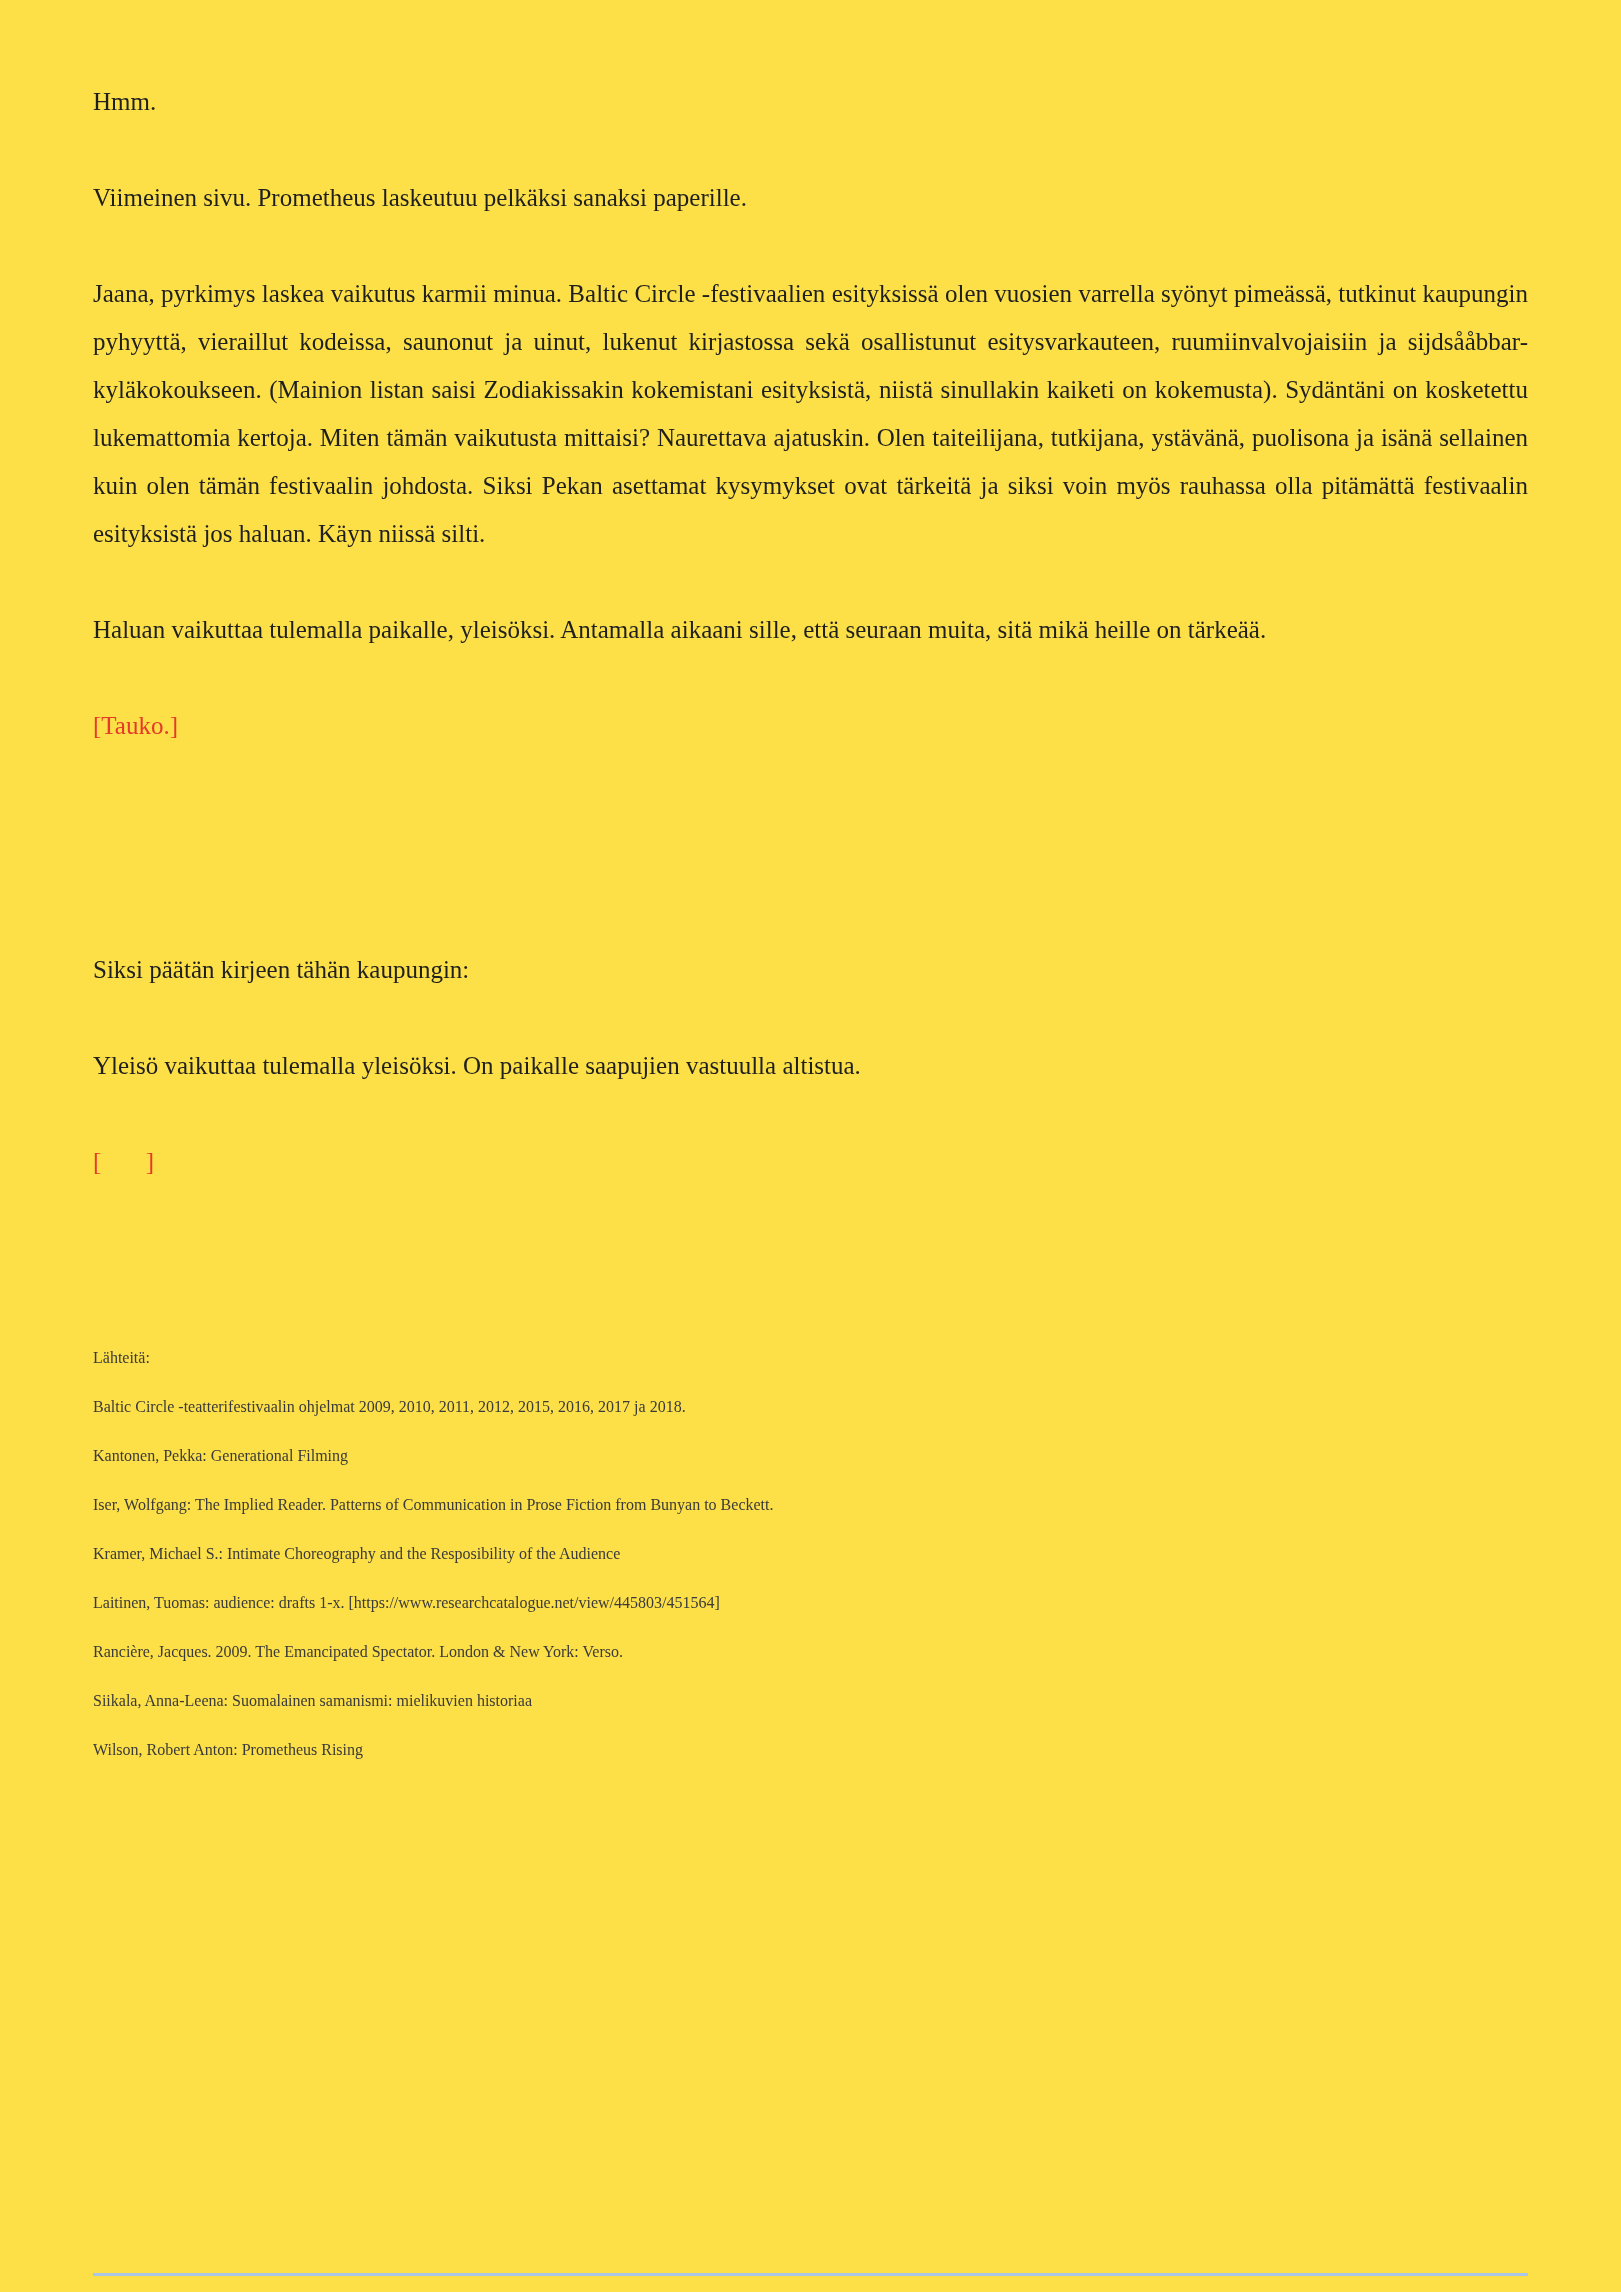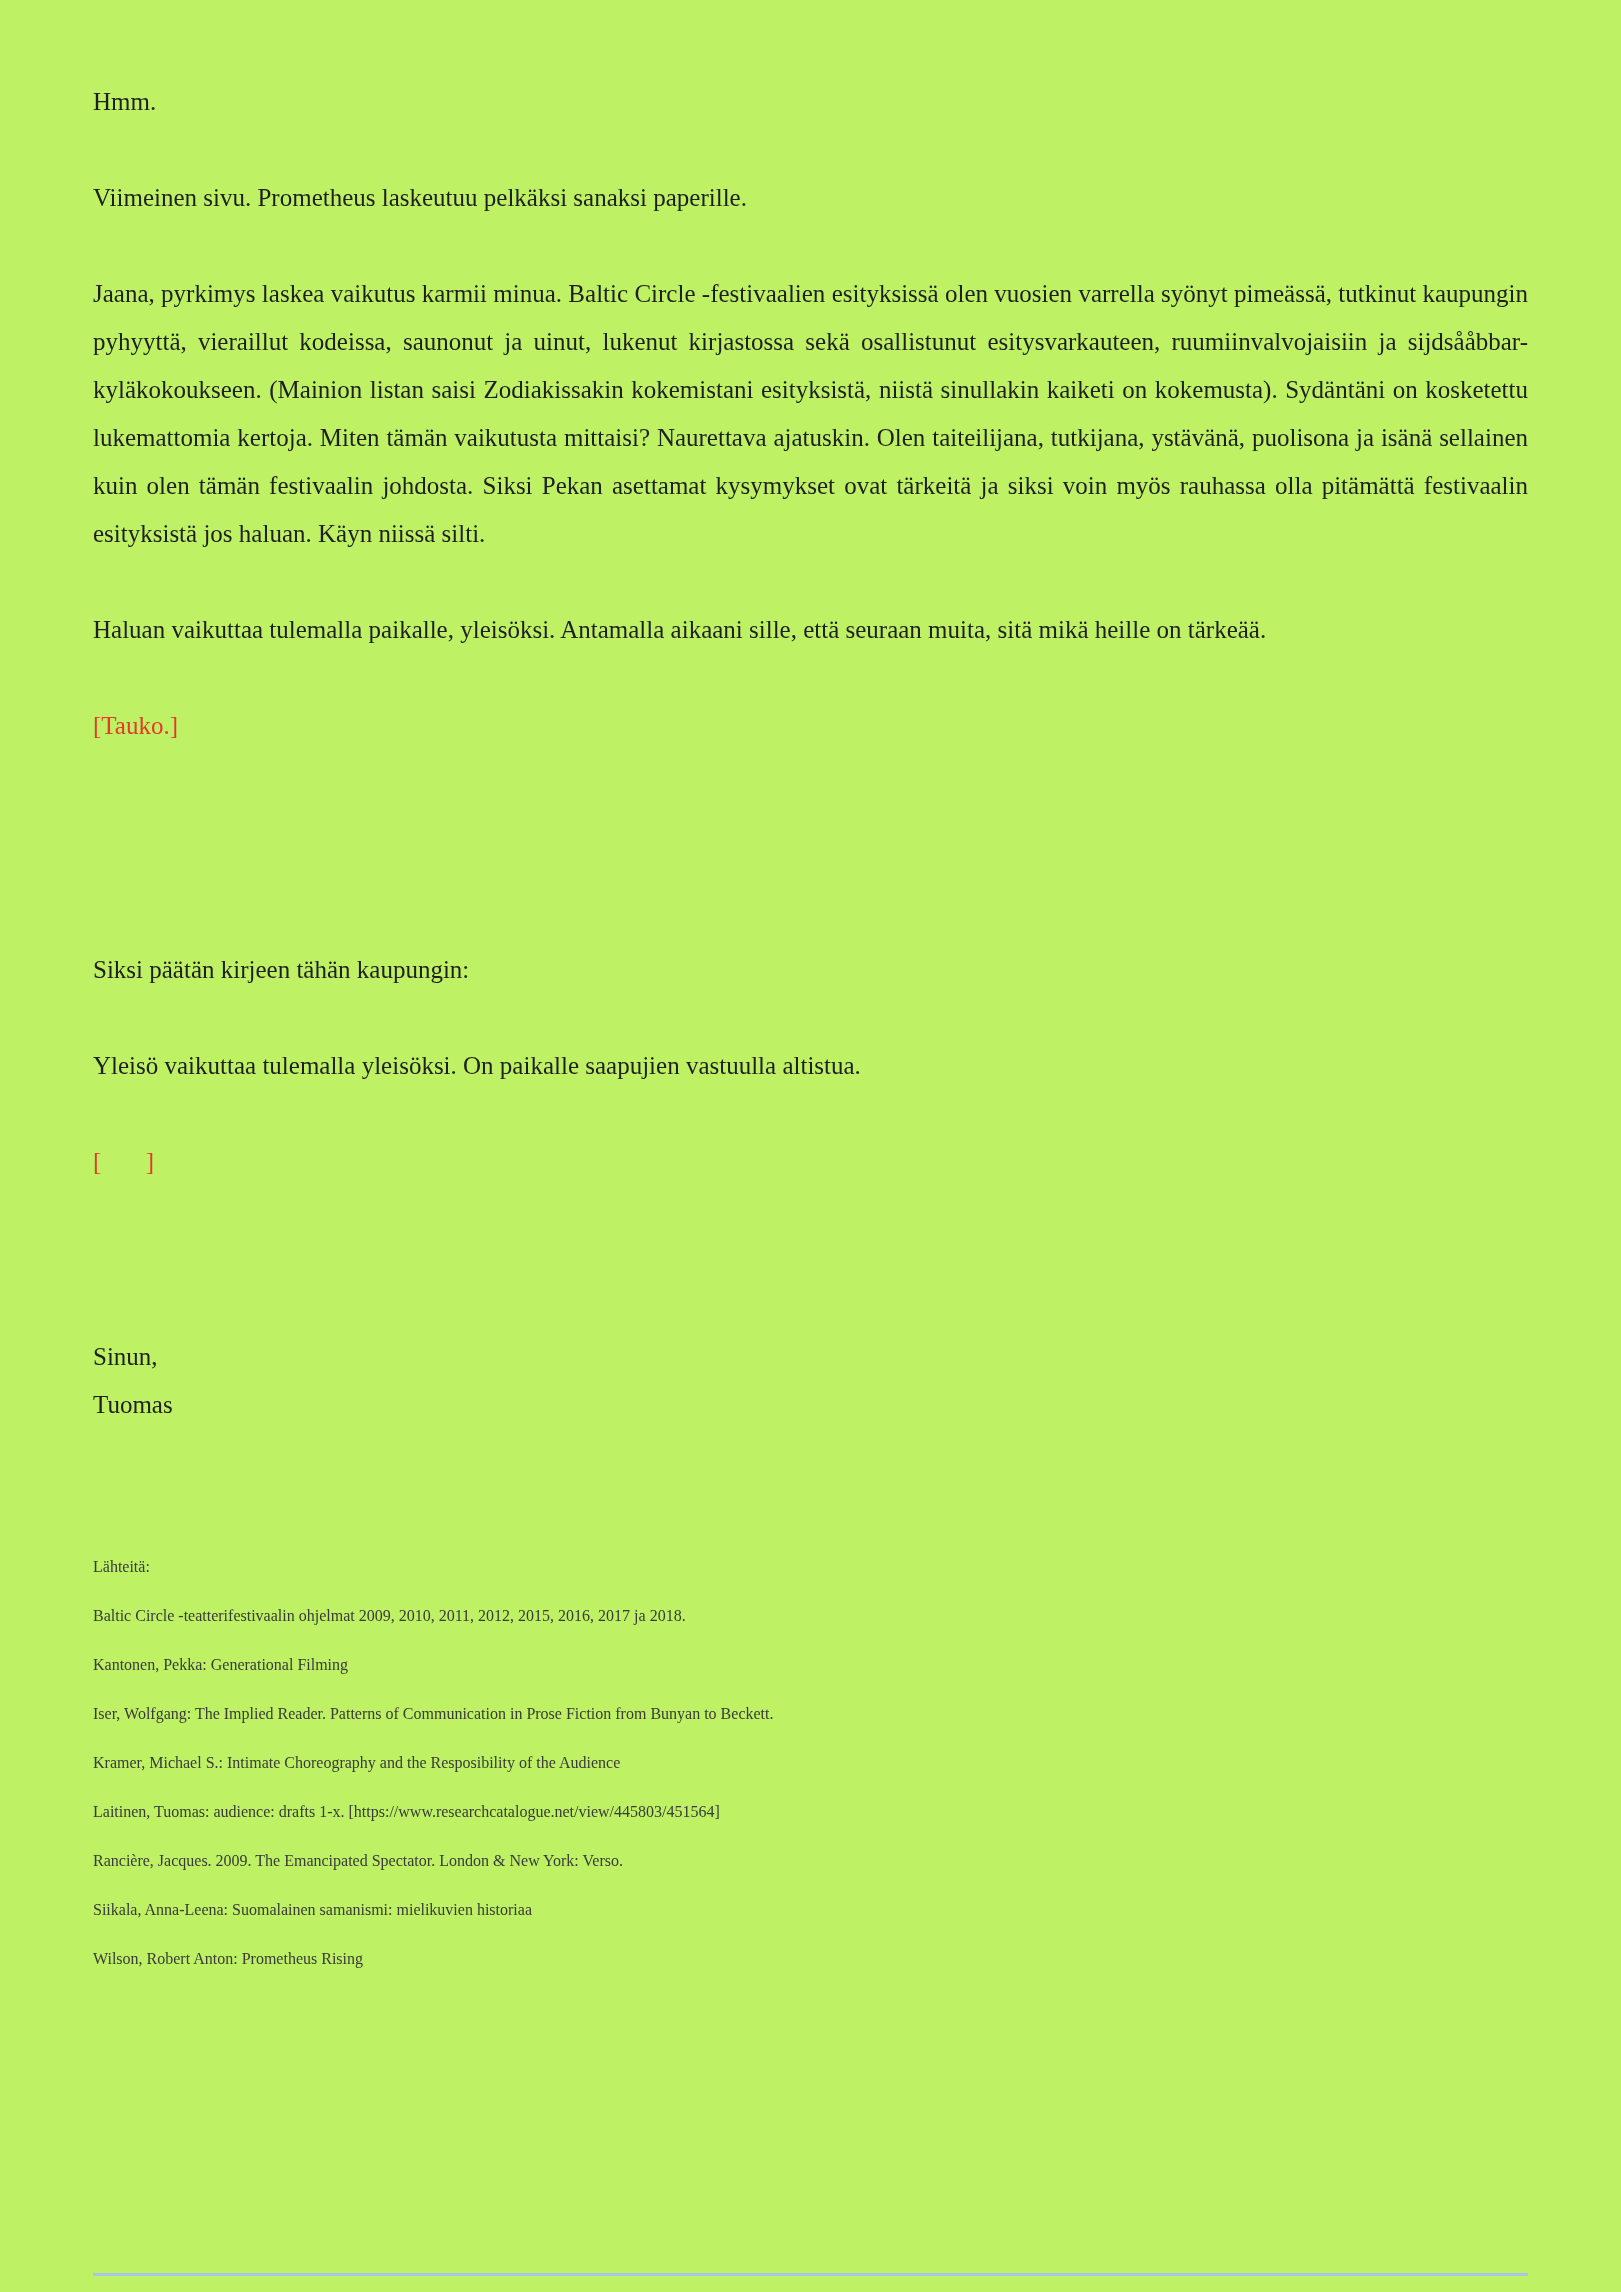--- a/index.html
+++ b/index.html
@@ -2,21 +2,21 @@
 <html lang="fi" style="--accent-red: #e5392b; --footer-rule-blue: #a9c5e8; --text-color: #1f1f1f;"><head>
 <meta charset="utf-8">
 <style>
   * { margin: 0; padding: 0; box-sizing: border-box; }
   html, body { background: #ffffff; }
   .page {
     position: relative;
     width: 1621px;
     height: 2293px;
     margin: 0 auto;
-    background: #bef264;
+    background: #fde047;
     font-family: "Liberation Serif", "DejaVu Serif", serif;
     color: var(--text-color, #1f1f1f);
     padding: 78px 93px 0 93px;
     overflow: hidden;
   }
   .para {
     font-size: 25px;
     line-height: 48px;
     margin-bottom: 48px;
     text-align: left;
@@ -56,24 +56,20 @@
 
   <p class="para marker pause">[Tauko.]</p>
 
   <p class="para">Siksi päätän kirjeen tähän kaupungin:</p>
 
   <p class="para">Yleisö vaikuttaa tulemalla yleisöksi. On paikalle saapujien vastuulla altistua.</p>
 
 
   <p class="para marker empty-marker">[      ]</p>
 
-  <div class="para signature">
-    <div>Sinun,</div>
-    <div>Tuomas</div>
-  </div>
 
   <div class="refs">
     <div class="ref-line">Lähteitä:</div>
     <div class="ref-line">Baltic Circle -teatterifestivaalin ohjelmat 2009, 2010, 2011, 2012, 2015, 2016, 2017 ja 2018.</div>
     <div class="ref-line">Kantonen, Pekka: Generational Filming</div>
     <div class="ref-line">Iser, Wolfgang: The Implied Reader. Patterns of Communication in Prose Fiction from Bunyan to Beckett.</div>
     <div class="ref-line">Kramer, Michael S.: Intimate Choreography and the Resposibility of the Audience</div>
     <div class="ref-line">Laitinen, Tuomas: audience: drafts 1-x. [https://www.researchcatalogue.net/view/445803/451564]</div>
     <div class="ref-line">Rancière, Jacques. 2009. The Emancipated Spectator. London &amp; New York: Verso.</div>
     <div class="ref-line">Siikala, Anna-Leena: Suomalainen samanismi: mielikuvien historiaa</div>

